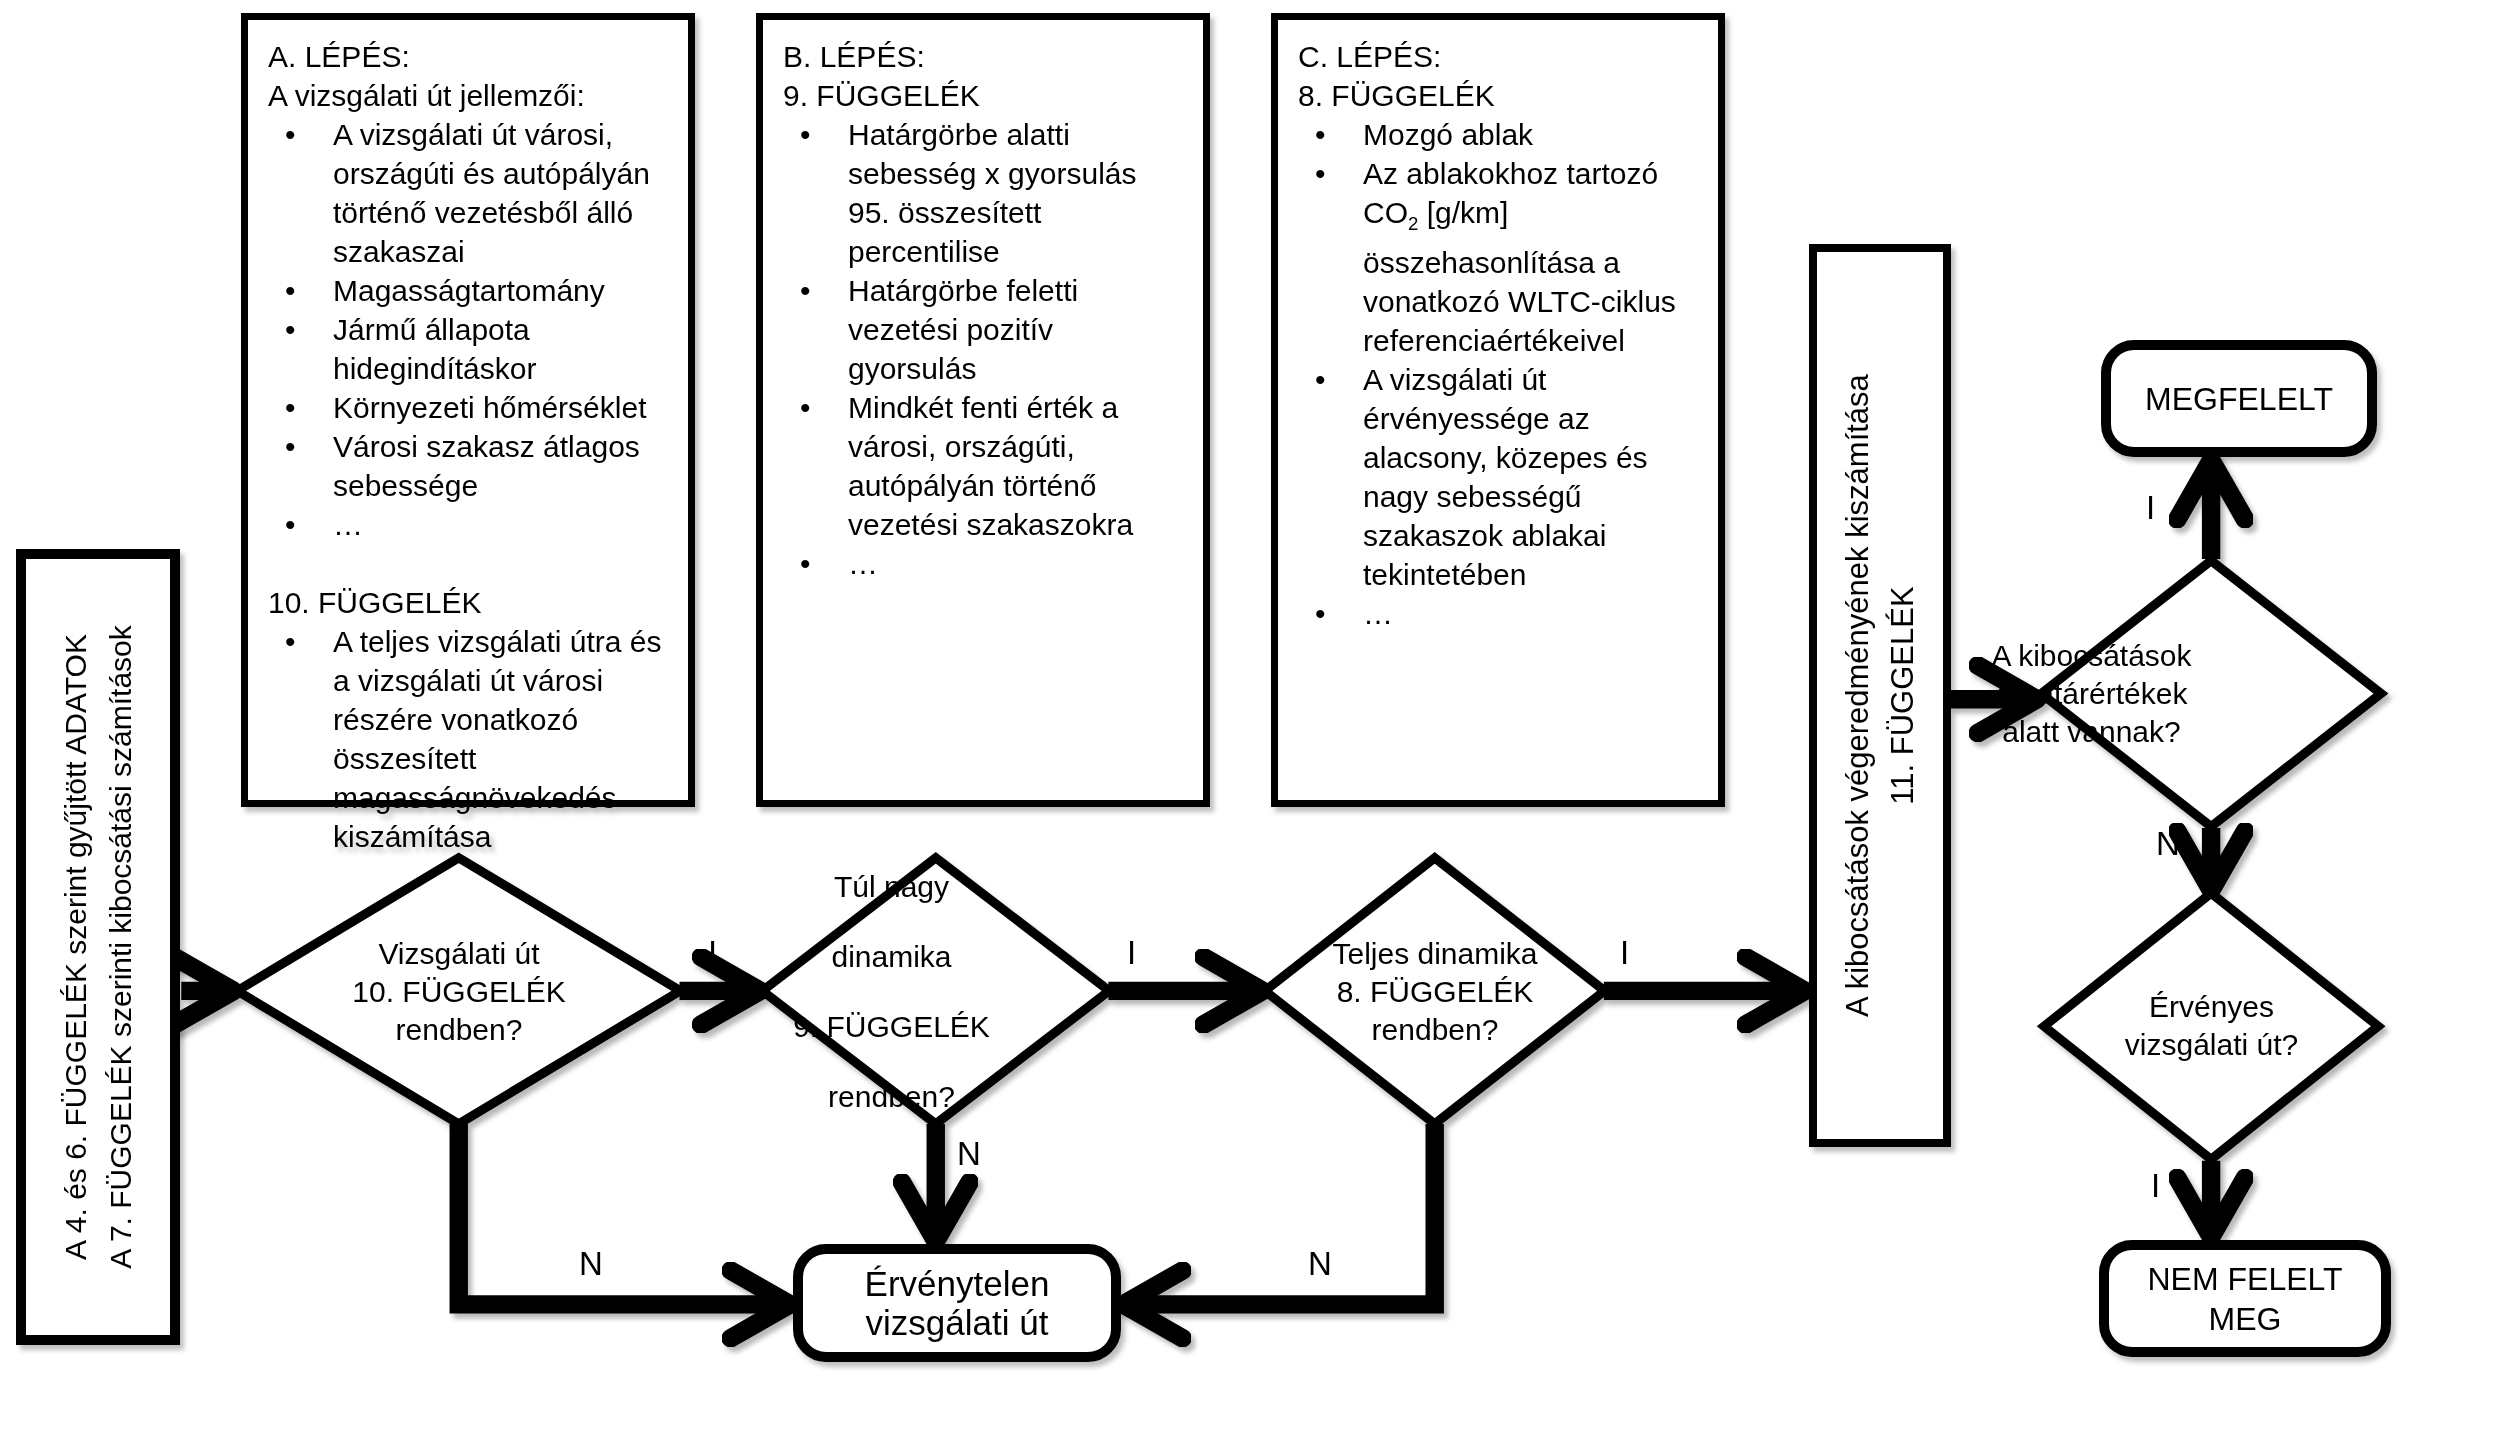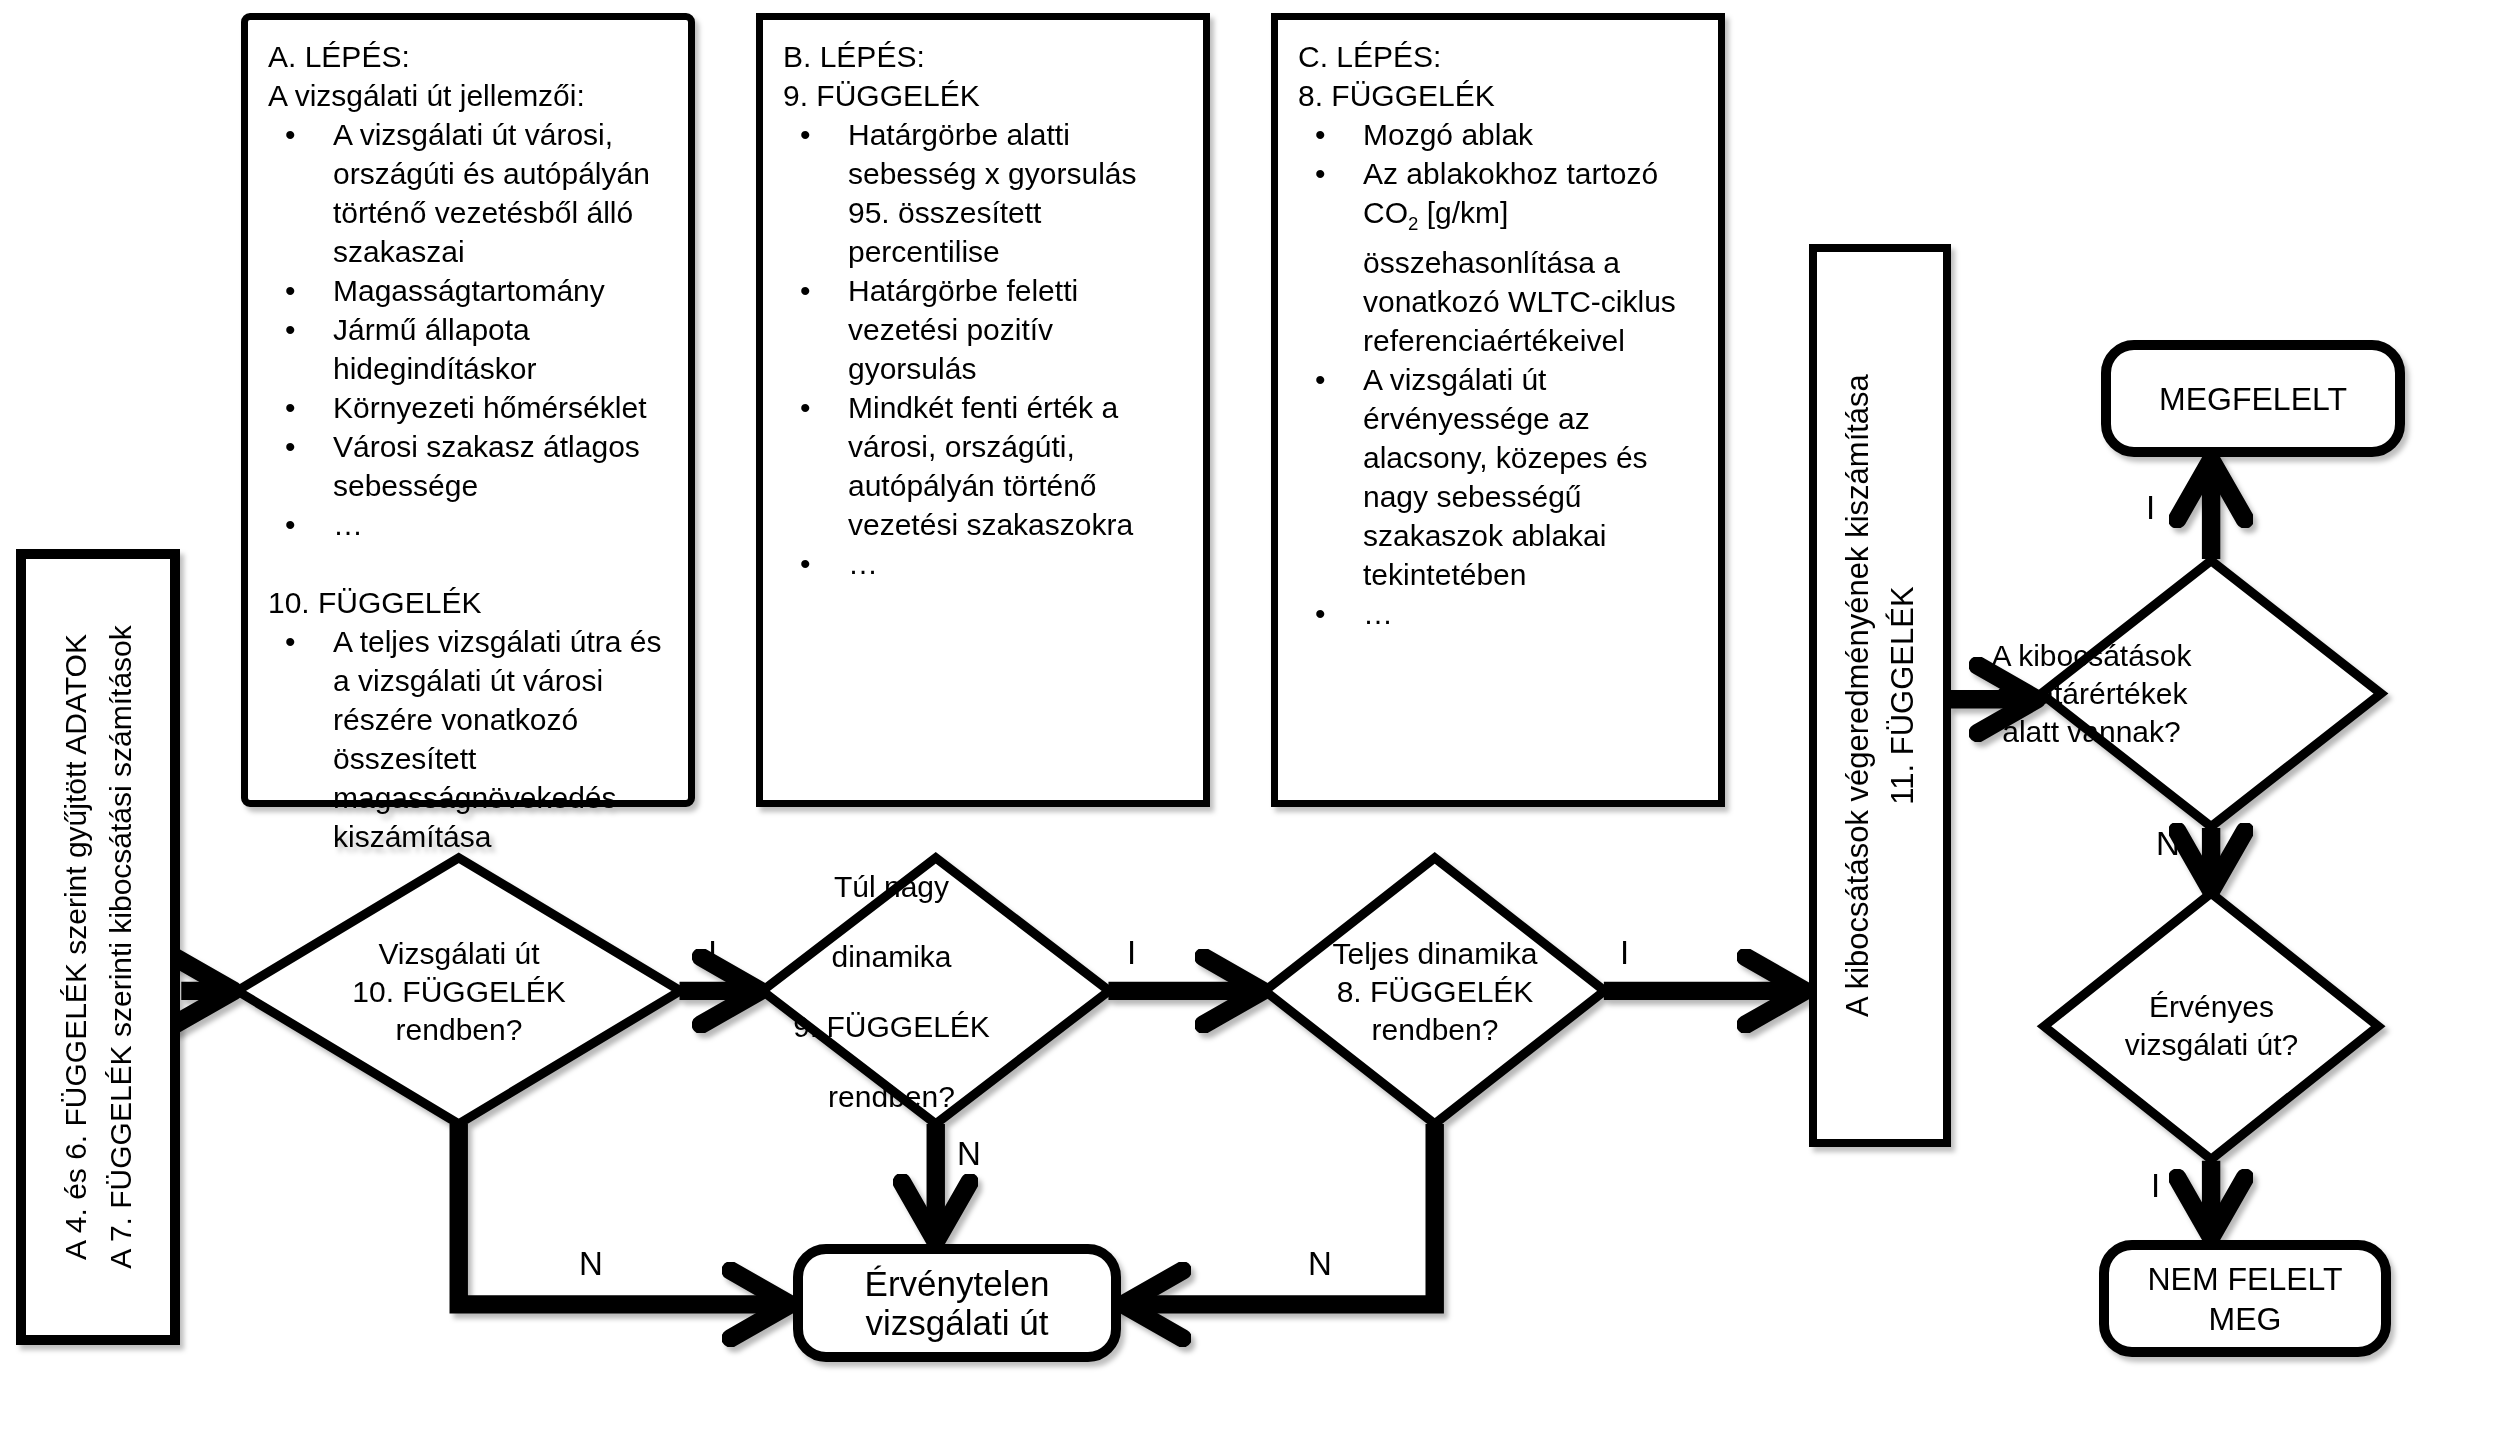--- a/index.html
+++ b/index.html
@@ -63,21 +63,21 @@
     <path class="flow" d="M 1322 1588 V 1742" marker-end="url(#ah)"></path>
     <path class="flow" d="M 2027 1588 V 1843 H 1599" marker-end="url(#ah)"></path>
 
     <polygon class="diamond" points="335,1400 648,1212 961,1400 648,1588"></polygon>
     <polygon class="diamond" points="1077,1400 1322,1212 1567,1400 1322,1588"></polygon>
     <polygon class="diamond" points="1787,1400 2027,1212 2267,1400 2027,1588"></polygon>
     <polygon class="diamond" points="2884,980 3124,792 3364,980 3124,1168"></polygon>
     <polygon class="diamond" points="2888,1450 3124,1262 3360,1450 3124,1638"></polygon>
   </svg>
 
-  <div class="stepbox" style="left:241px;border-radius:9px;">
+  <div class="stepbox" style="left:241px;">
     <div class="btitle">A. LÉPÉS:</div>
     <div class="btitle">A vizsgálati út jellemzői:</div>
     <ul class="bullets">
       <li>A vizsgálati út városi, országúti és autópályán történő vezetésből álló szakaszai</li>
       <li>Magasságtartomány</li>
       <li>Jármű állapota hidegindításkor</li>
       <li>Környezeti hőmérséklet</li>
       <li>Városi szakasz átlagos sebessége</li>
       <li>…</li>
     </ul>
@@ -140,21 +140,21 @@
   <div class="dlabel" style="left:1936px;top:636px;width:311px;height:115px;">
     <div>A kibocsátások</div>
     <div>a határértékek</div>
     <div>alatt vannak?</div>
   </div>
   <div class="dlabel" style="left:2056px;top:988px;width:311px;height:76px;">
     <div>Érvényes</div>
     <div>vizsgálati út?</div>
   </div>
 
-  <div class="terminal" style="left:2101px;top:340px;width:304px;height:117px;">
+  <div class="terminal" style="left:2101px;top:340px;width:276px;height:117px;">
     <div>MEGFELELT</div>
   </div>
   <div class="terminal" style="left:2099px;top:1240px;width:292px;height:117px;">
     <div>NEM FELELT MEG</div>
   </div>
   <div class="terminal" style="left:793px;top:1244px;width:328px;height:118px;font-size:35px;line-height:39px;">
     <div>Érvénytelen</div>
     <div>vizsgálati út</div>
   </div>
 

